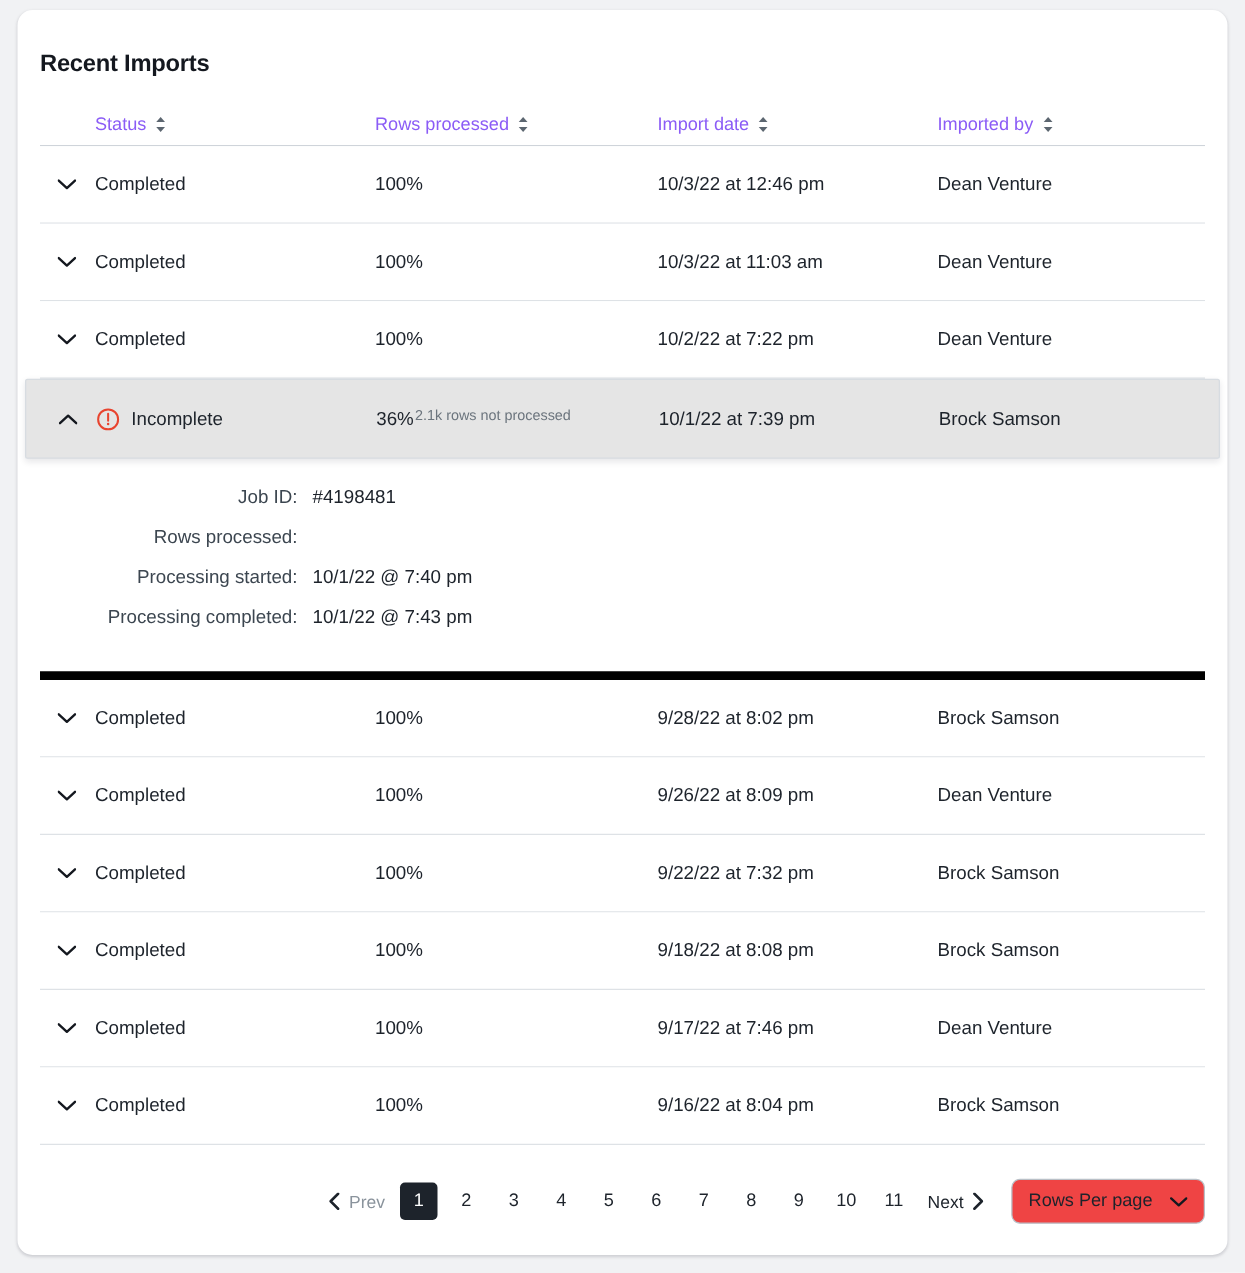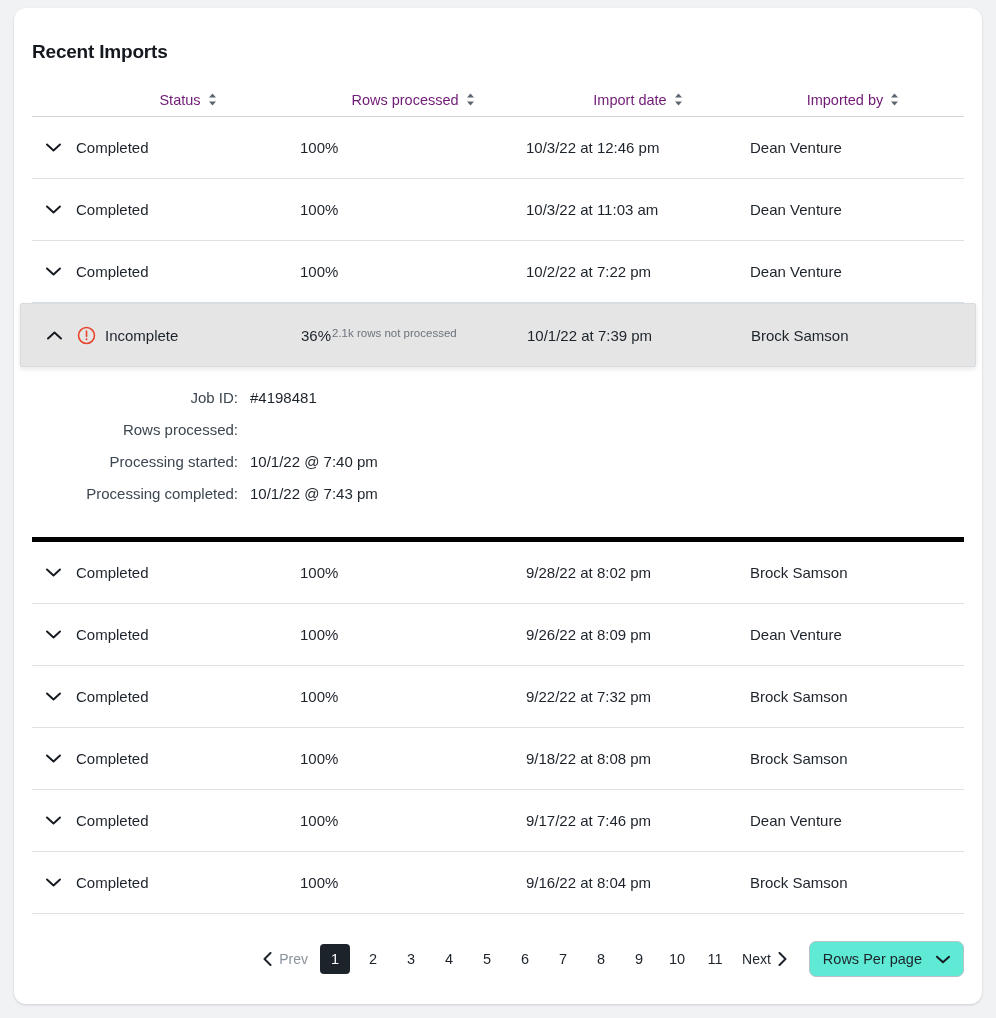--- a/index.html
+++ b/index.html
@@ -48,26 +48,25 @@
 
   .thead {
     display: flex;
     align-items: center;
     height: 34px;
     border-bottom: 1px solid #cfd4da;
   }
 
   .th {
     font-size: 14.5px;
-    color: #701a75;
+    color: #8b5cf6;
     display: flex;
     align-items: center;
     gap: 7px;
     cursor: pointer;
-    justify-content: center;
   }
 
   .col-status  { width: 268px; padding-left: 44px; }
   .col-rows    { width: 226px; }
   .col-date    { width: 224px; }
   .col-by      { width: 206px; }
 
   .sort-icon {
     display: inline-flex;
     flex-direction: column;
@@ -133,21 +132,21 @@
   }
   .alert-icon svg { display: block; }
 
   .rows-stack { display: flex; flex-direction: row; gap: 1px; }
   .rows-main { font-size: 15px; color: #1d232b; }
   .rows-sub  { font-size: 11.5px; color: #6b747d; }
 
   
   .detail {
     padding: 22px 0 20px 0;
-    border-bottom: 5px solid #000000;
+    border-bottom: 7px solid #000000;
     position: relative;
     z-index: 1;
   }
 
   .detail-line {
     display: flex;
     align-items: baseline;
     height: 32px;
     font-size: 15px;
   }
@@ -208,21 +207,21 @@
     height: 36px;
     border: 1px solid #b9c0c7;
     border-radius: 7px;
     display: flex;
     align-items: center;
     gap: 14px;
     padding: 0 13px;
     font-size: 14.5px;
     color: #1d232b;
     cursor: pointer;
-    background: #5eead4;
+    background: #ef4444;
   }
   .rows-per-page svg { display: block; color: #14181f; }
 </style>
 </head>
 <body>
 
 <div class="page">
   <div class="card">
 
     <div class="card-title">Recent Imports</div>

